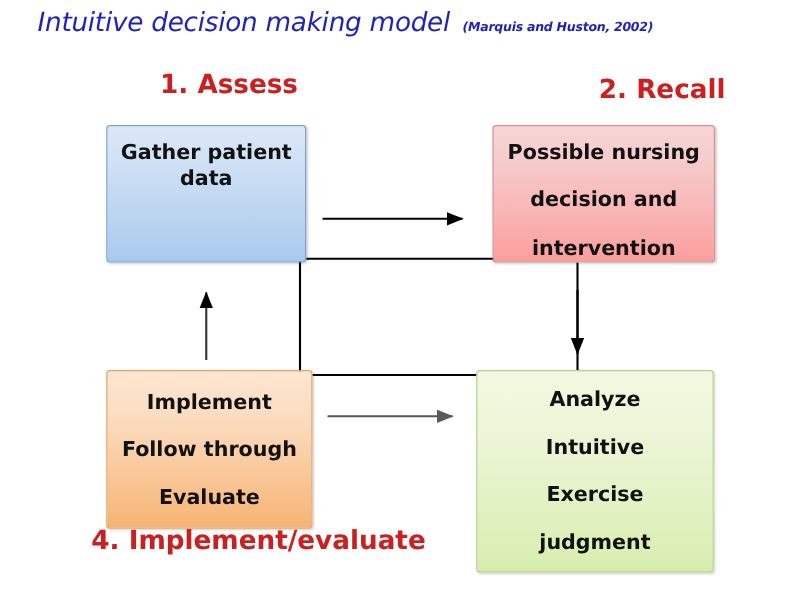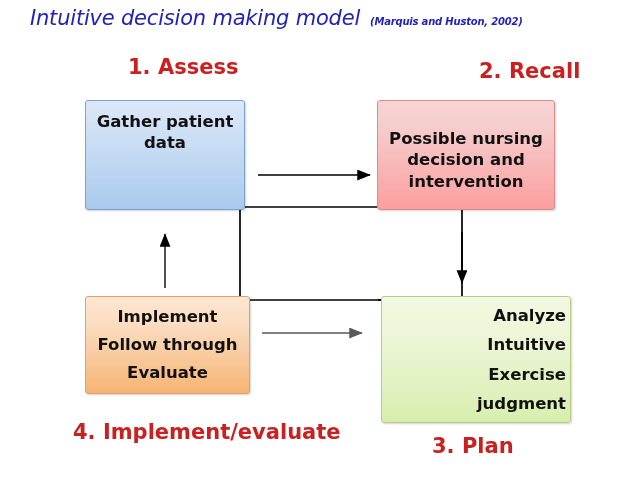--- a/index.html
+++ b/index.html
@@ -77,43 +77,42 @@
 
   #node-assess {
     left: 85px; top: 100px; width: 160px; height: 110px;
     justify-content: flex-start;
     padding-top: 10px;
     background: linear-gradient(to bottom, #dce8f8 0%, #cfe0f5 28%, #aecdee 92%, #a8c8ec 100%);
     border: 1px solid #7ba2d4;
     box-shadow: 1px 1px 2px rgba(0,0,0,0.18);
   }
   #node-recall {
-    left: 377px; top: 100px; width: 178px; height: 110px;
-    justify-content: center;
+    left: 394px; top: 100px; width: 178px; height: 110px;
+    justify-content: space-between;
     padding-top: 10px;
     background: linear-gradient(to bottom, #f7d4d4 0%, #f6cccc 25%, #fba5a5 90%, #fb9d9d 100%);
     border: 1px solid #d88e8e;
     box-shadow: 1px 1px 2px rgba(0,0,0,0.18);
   }
   #node-implement {
-    left: 85px; top: 296px; width: 165px; height: 98px;
+    left: 85px; top: 296px; width: 165px; height: 127px;
     justify-content: space-around;
     padding: 6px 4px;
     background: linear-gradient(to bottom, #fde6d1 0%, #fbdcc0 30%, #f7b97c 92%, #f6b273 100%);
     border: 1px solid #e0a268;
     box-shadow: 1px 1px 2px rgba(0,0,0,0.18);
   }
   #node-analyze {
-    left: 381px; top: 296px; width: 190px; height: 127px;
+    left: 381px; top: 296px; width: 190px; height: 162px;
     justify-content: space-around;
     padding: 4px 4px;
     background: linear-gradient(to bottom, #f1f8e0 0%, #edf6d8 30%, #dbefb4 92%, #d6edab 100%);
     border: 1px solid #b7cf84;
     box-shadow: 1px 1px 2px rgba(0,0,0,0.18);
-    text-align: right;
   }
 
   
   #connectors {
     position: absolute;
     left: 0; top: 0;
     width: 638px;
     height: 479px;
     pointer-events: none;
   }

